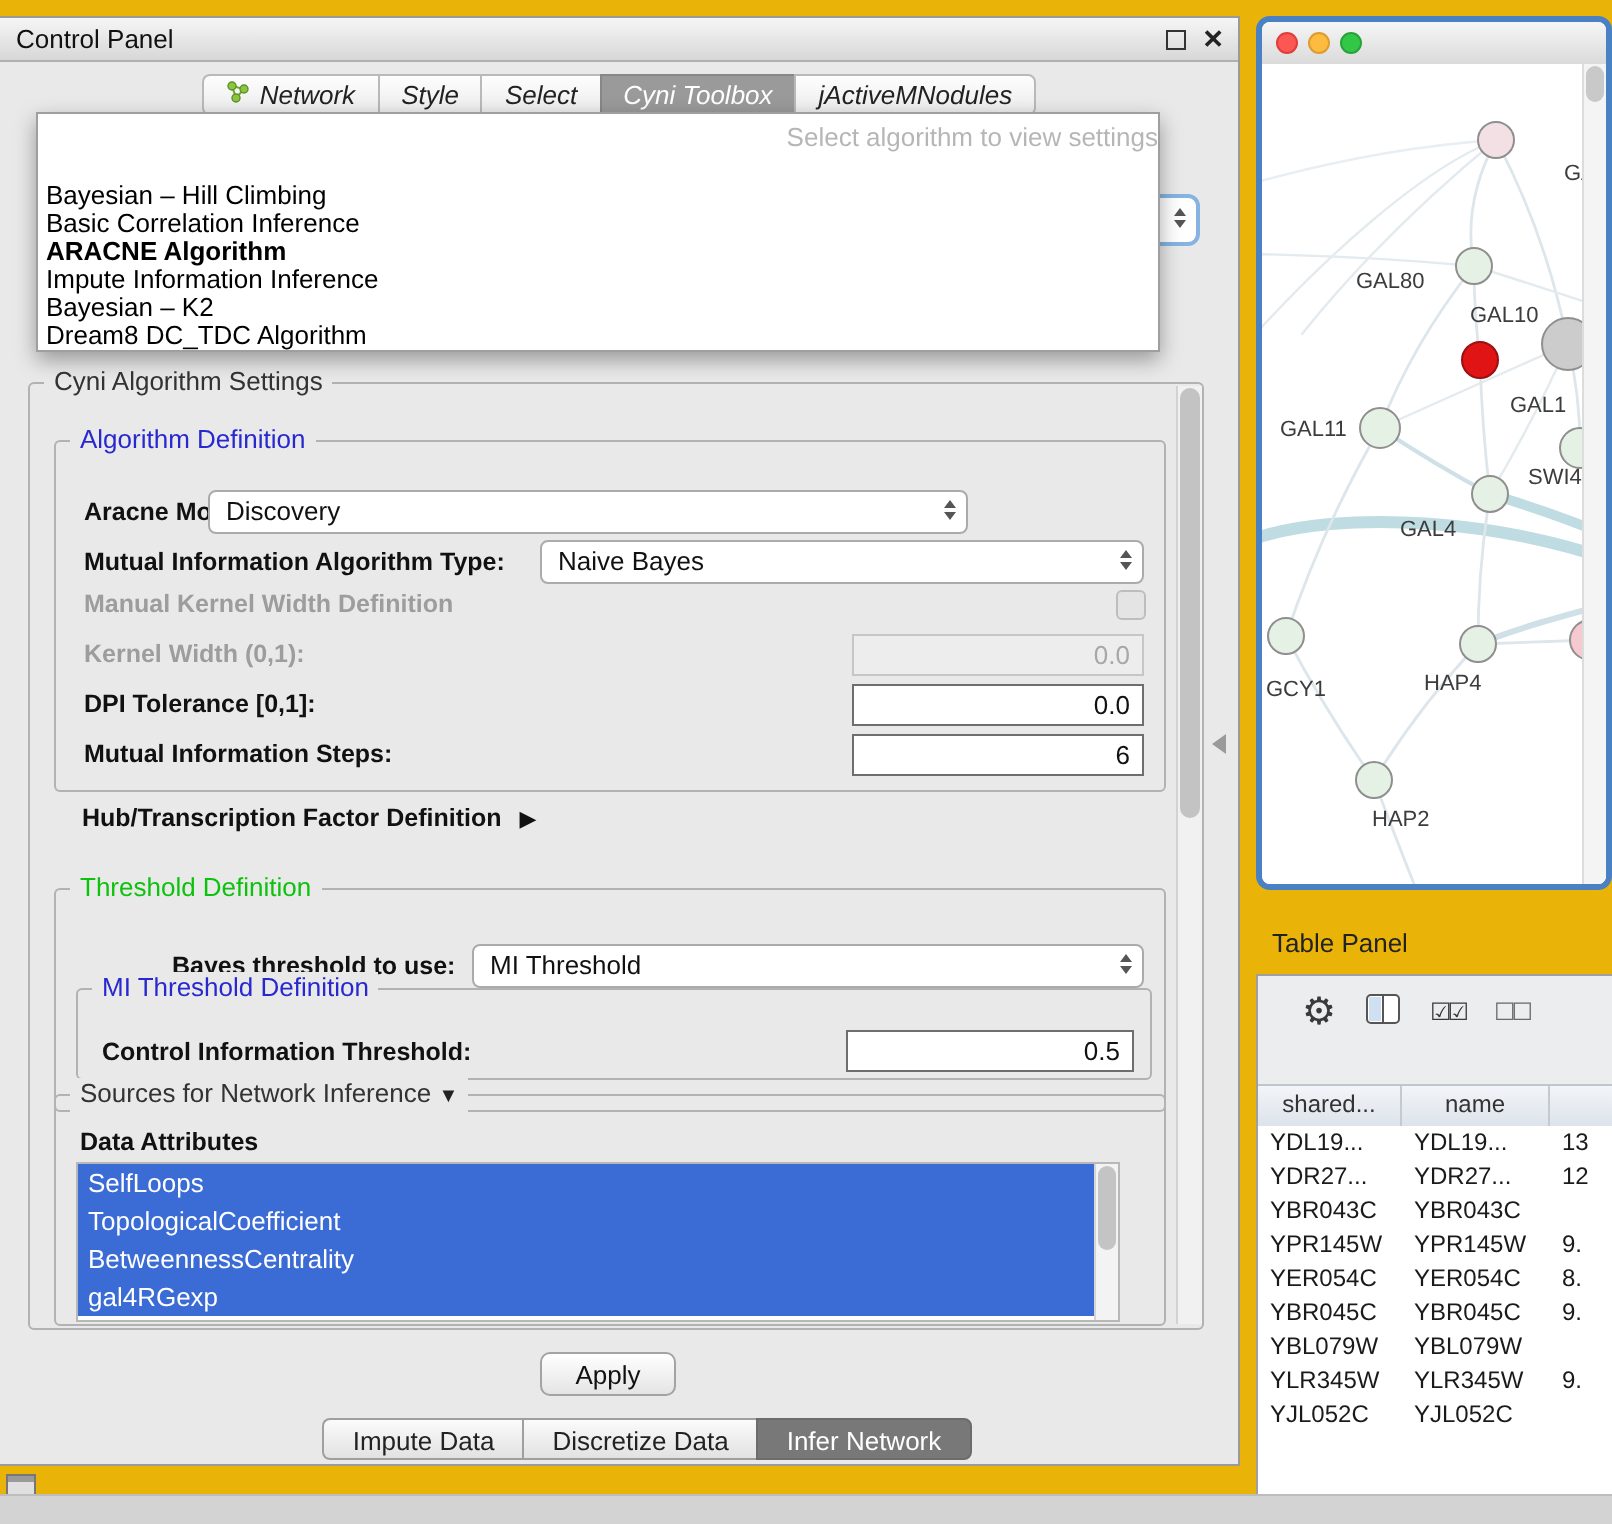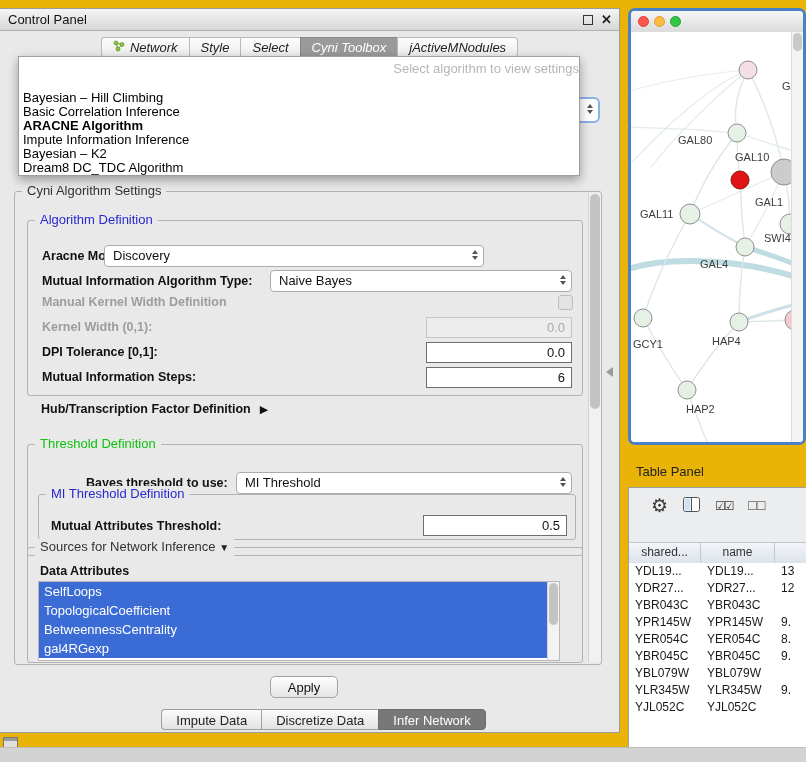--- a/index.html
+++ b/index.html
@@ -226,21 +226,21 @@
         <div class="combo" id="combo-which">
           <span class="combo-val">MI Threshold</span>
           <span class="arrows">
               <i class="au"></i>
               <i class="ad"></i>
             </span>
         </div>
 
         <div class="group" id="mit-group">
           <span class="legend blue">MI Threshold Definition</span>
-          <span class="lbl" id="lbl-mit">Mutual Attributes Threshold:</span>
+          <span class="lbl" id="lbl-mit">Control Information Threshold:</span>
           <input class="field" id="field-mit" value="0.5" style="">
         </div>
       </div>
 
       <div class="group" id="src-group">
         <span class="legend">
           <span>Sources for Network Inference</span>
           <span class="sm-arrow">▼</span>
         </span>
         <span class="lbl" id="lbl-attrs">Data Attributes</span>

